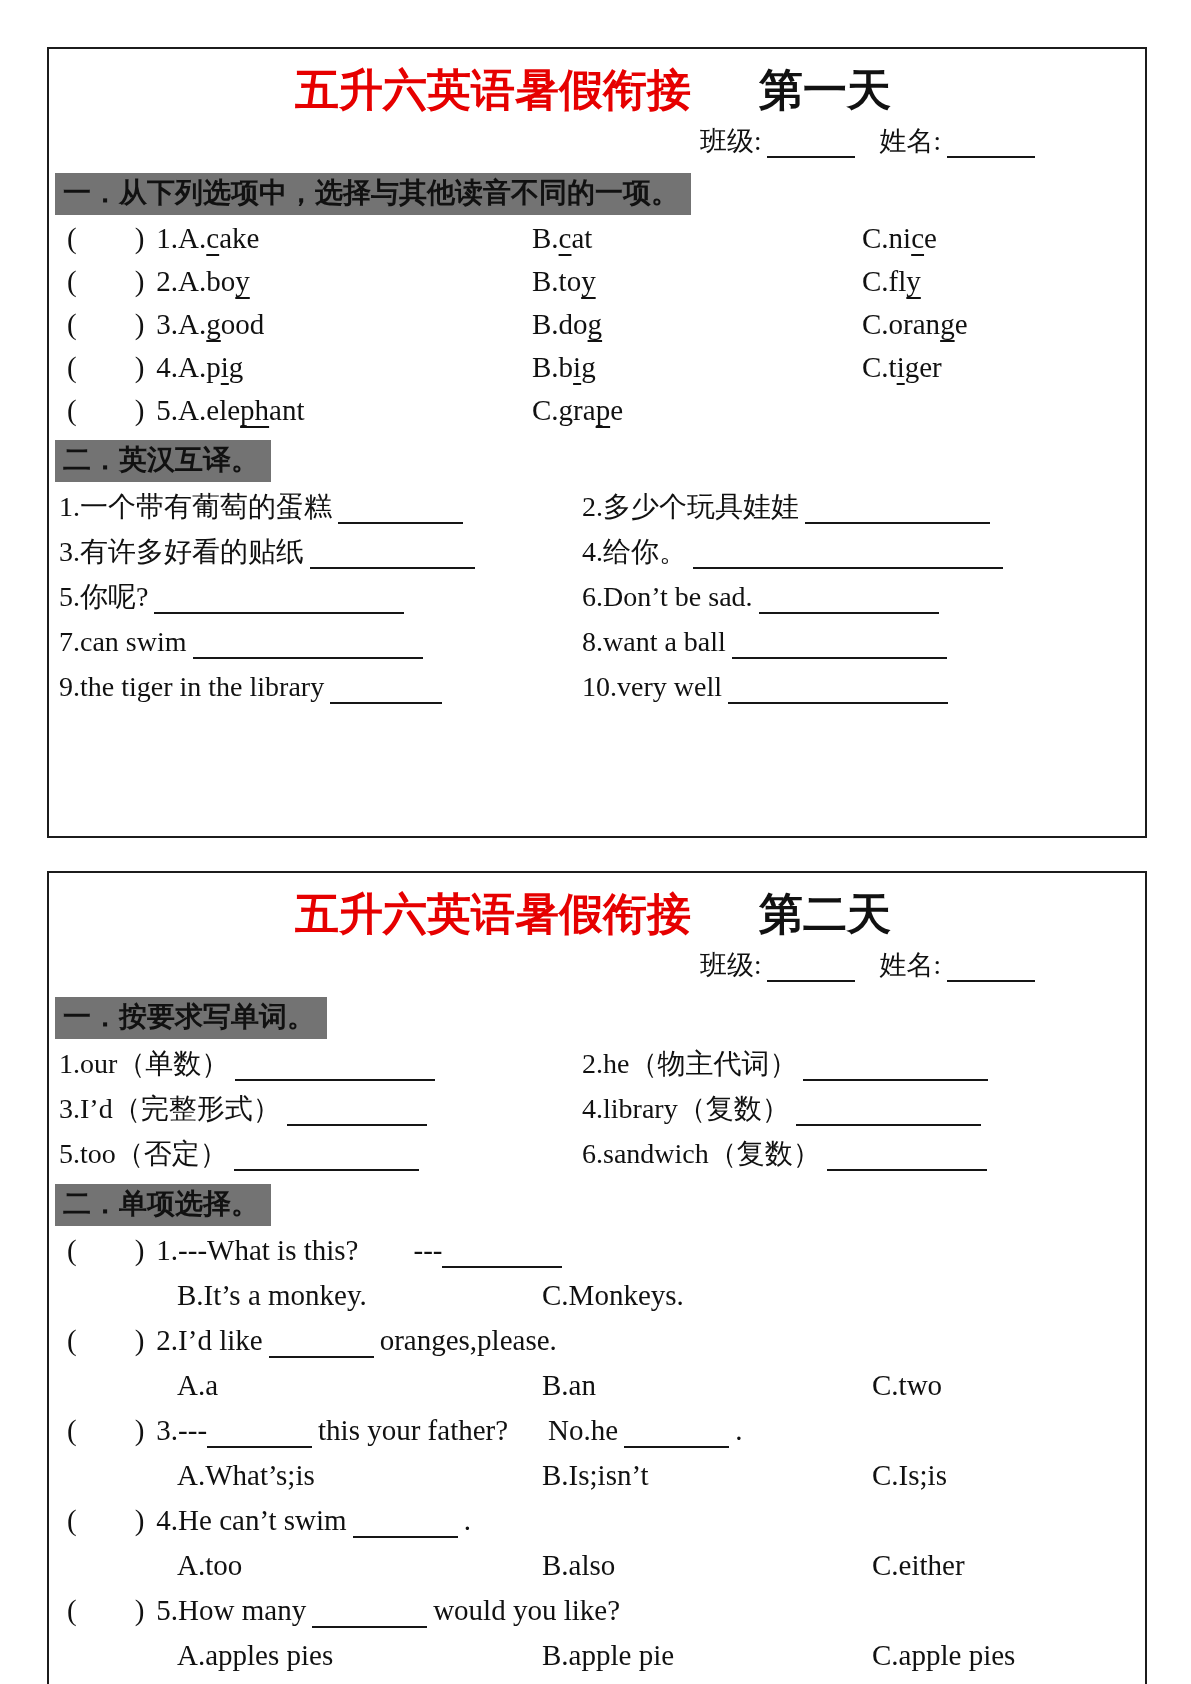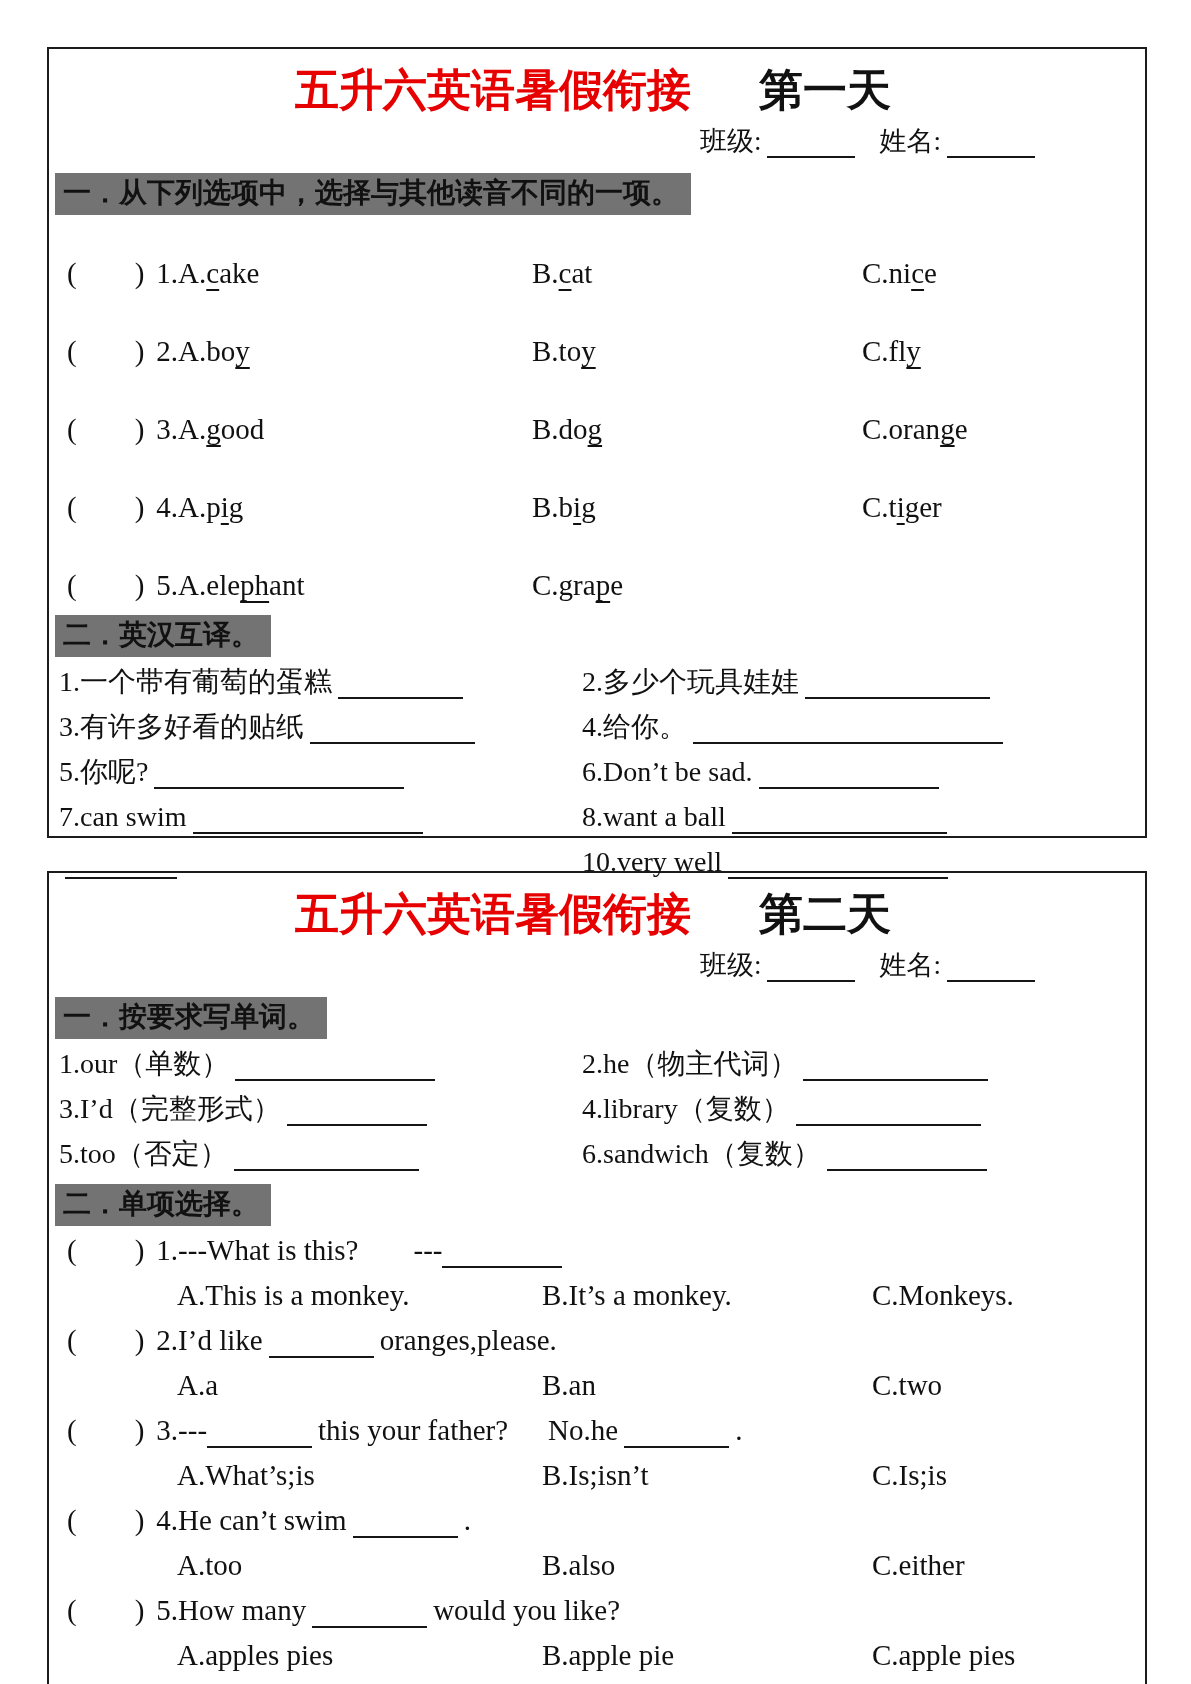--- a/index.html
+++ b/index.html
@@ -21,21 +21,21 @@
   .class-row{text-align:right;font-size:27px;line-height:40px;margin-top:2px;padding-right:86px;white-space:nowrap;}
   .class-row .name-label{margin-left:18px;}
   .blank{display:inline-block;height:2px;background:#161616;vertical-align:-8px;margin:0 6px;}
   .hl{
     display:inline-block;background:#737373;font-weight:bold;font-size:28px;
     line-height:40px;padding:0 12px 2px 8px;margin:12px 0 2px -4px;white-space:nowrap;
   }
   .hl.second{margin-top:8px;}
   .q-row{
     display:grid;grid-template-columns:465px 330px 1fr;
-    font-size:29px;line-height:43px;margin-left:8px;white-space:nowrap;margin-top:35px;
+    font-size:29px;line-height:43px;margin-left:8px;white-space:nowrap;
   }
   .paren{margin-right:12px;}
   .u{text-decoration:underline;text-decoration-thickness:2px;text-underline-offset:6px;}
   .two-col{display:grid;grid-template-columns:523px 1fr;font-size:28px;}
   .two-col .item{line-height:45px;white-space:nowrap;}
   .qline{font-size:29px;line-height:45px;margin-left:8px;white-space:nowrap;}
   .opts{
     display:grid;grid-template-columns:365px 330px 1fr;
     font-size:29px;line-height:45px;padding-left:118px;white-space:nowrap;
   }
@@ -87,21 +87,21 @@
 
     <div class="two-col">
       <div class="item"><span>1.一个带有葡萄的蛋糕</span><span class="blank" style="width:125px"></span></div>
       <div class="item"><span>2.多少个玩具娃娃</span><span class="blank" style="width:185px"></span></div>
       <div class="item"><span>3.有许多好看的贴纸</span><span class="blank" style="width:165px"></span></div>
       <div class="item"><span>4.给你。</span><span class="blank" style="width:310px"></span></div>
       <div class="item"><span>5.你呢?</span><span class="blank" style="width:250px"></span></div>
       <div class="item"><span>6.Don’t be sad.</span><span class="blank" style="width:180px"></span></div>
       <div class="item"><span>7.can swim</span><span class="blank" style="width:230px"></span></div>
       <div class="item"><span>8.want a ball</span><span class="blank" style="width:215px"></span></div>
-      <div class="item"><span class="blank" style="width:112px"></span></div>
+      <div class="item"><span>9.the tiger in the library</span><span class="blank" style="width:112px"></span></div>
       <div class="item"><span>10.very well</span><span class="blank" style="width:220px"></span></div>
     </div>
   </section>
 
   <section class="card day2">
     <div class="title-row"><span class="title-red">五升六英语暑假衔接</span><span class="title-day">第二天</span></div>
 
     <div class="class-row"><span>班级:</span><span class="blank" style="width:88px"></span><span class="name-label">姓名:</span><span class="blank" style="width:88px"></span></div>
 
     <div><span class="hl">一．按要求写单词。</span></div>
@@ -112,21 +112,20 @@
       <div class="item"><span>3.I’d（完整形式）</span><span class="blank" style="width:140px"></span></div>
       <div class="item"><span>4.library（复数）</span><span class="blank" style="width:185px"></span></div>
       <div class="item"><span>5.too（否定）</span><span class="blank" style="width:185px"></span></div>
       <div class="item"><span>6.sandwich（复数）</span><span class="blank" style="width:160px"></span></div>
     </div>
 
     <div><span class="hl second">二．单项选择。</span></div>
 
     <div class="qline"><span class="paren">(　　)</span><span>1.---What is this?</span><span class="gap55"></span><span>---</span><span class="blank" style="width:120px;margin-left:0"></span></div>
     <div class="opts">
-        <span>A.This is a monkey.</span>
         <span>B.It’s a monkey.</span>
         <span>C.Monkeys.</span>
       </div>
 
     <div class="qline"><span class="paren">(　　)</span><span>2.I’d like</span><span class="blank" style="width:105px"></span><span>oranges,please.</span></div>
     <div class="opts">
         <span>A.a</span>
         <span>B.an</span>
         <span>C.two</span>
       </div>

